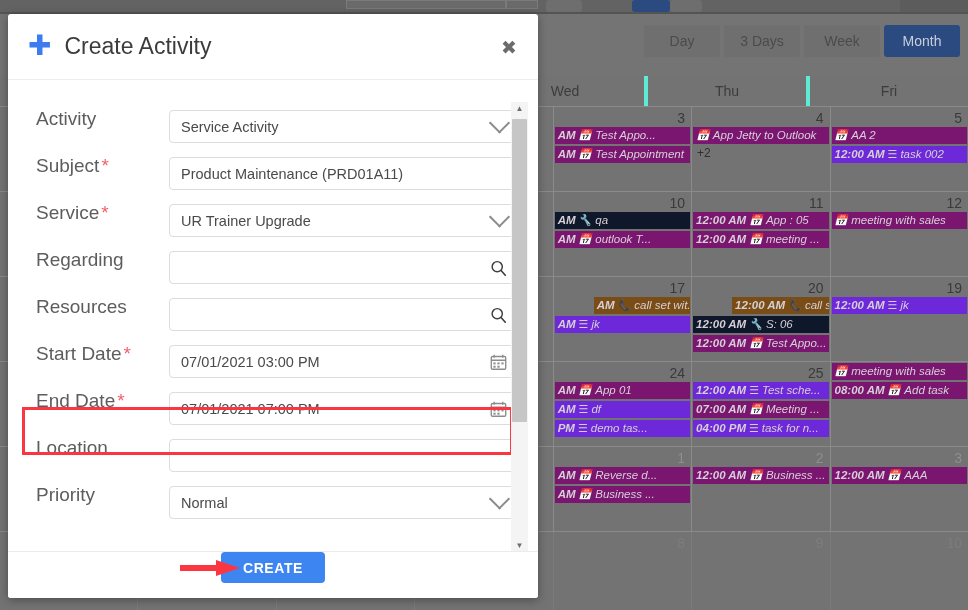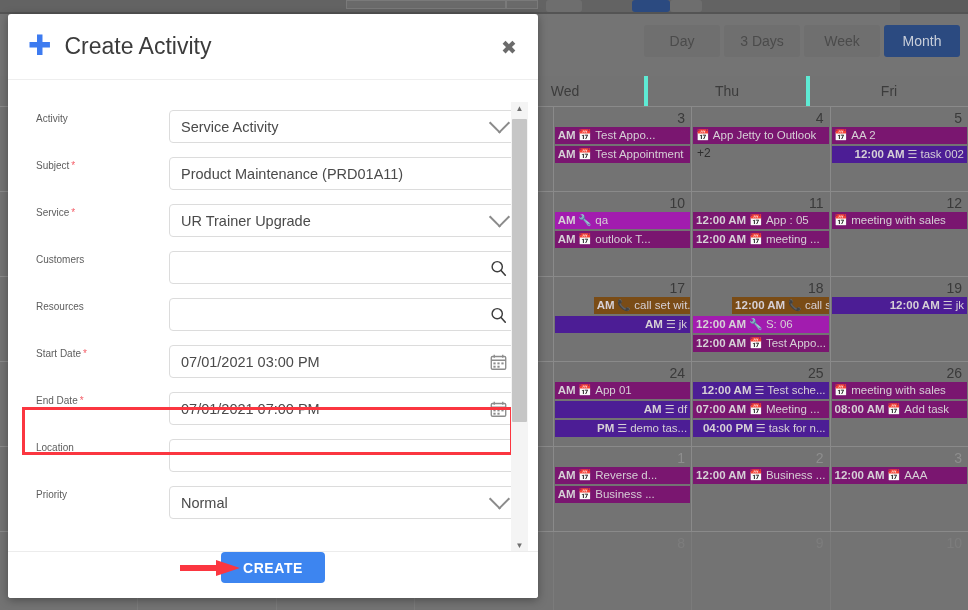--- a/index.html
+++ b/index.html
@@ -44,27 +44,27 @@
   .cal-cell {
     flex:1 1 0; border-right:1px solid #8a8a8a; box-sizing:border-box;
     position:relative; padding:1px 0 0 0; overflow:hidden;
   }
   .cal-cell:last-child { border-right:none; }
   .daynum { text-align:right; font-size:14px; color:#3a3a3a; padding:2px 6px 1px 0; line-height:16px; }
   .daynum.other { color:#8e8e8e; }
   .ev {
     margin:0 1px 2px 1px; height:17px; line-height:17px;
     font-size:11.5px; color:#d6d0d6; white-space:nowrap; overflow:hidden;
-    padding:0 3px; box-sizing:border-box; cursor:pointer;
+    padding:0 3px; box-sizing:border-box; cursor:pointer;font-style:italic;
   }
   .ev .t { font-weight:bold; margin-right:3px; }
   .ev .ic { margin-right:3px; font-size:11px; }
   .ev.purple { background:#7a1670; }
-  .ev.teal   { background:#4c1d95;text-align:right; }
-  .ev.maroon { background:#a21caf; }
+  .ev.teal   { background:#6d28d9; }
+  .ev.maroon { background:#0f172a; }
   .ev.brown  { background:#7a4c16;margin-left:40px; }
   .more { font-size:12px; color:#2f2f2f; padding-left:5px; line-height:15px; }
 
   
   .scrim { position:absolute; left:0; top:0; width:968px; height:610px; background:rgba(0,0,0,0.0); }
 
   
   .modal {
     position:absolute; left:8px; top:14px; width:530px; height:584px;
     background:#ffffff; border-radius:3px;
@@ -82,21 +82,21 @@
     font-size:19px; color:#6b6b6b; cursor:pointer; font-weight:bold; line-height:1;
   }
 
   .modal-body {
     position:absolute; left:0; top:67px; right:0; height:471px;
     overflow:hidden; background:#fff;
   }
   .form-scroll { position:absolute; left:0; top:0; width:510px; padding:14px 0 0 0; }
 
   .frow { display:flex; align-items:center; height:47px; padding-left:28px; box-sizing:border-box; }
-  .flabel { width:133px; font-size:10px; color:#5d5d5d; flex:none; }
+  .flabel { width:133px; font-size:19px; color:#5d5d5d; flex:none; }
   .flabel .req { color:#f4606a; margin-left:2px; }
   .fctl { position:relative; width:348px; height:33px; flex:none;margin-top:16px; }
   .fctl input {
     width:100%; height:33px; box-sizing:border-box;
     border:1px solid #dcdcdc; border-radius:4px;
     padding:0 32px 0 11px; font-size:14.5px; color:#4a4a4a;
     font-family:"Liberation Sans","DejaVu Sans",sans-serif; background:#fff; outline:none;
   }
   .fctl .adorn {
     position:absolute; right:10px; top:50%; transform:translateY(-50%);
@@ -238,21 +238,21 @@
             </div>
             <div class="cal-cell">
               <div class="daynum"></div>
             </div>
             <div class="cal-cell">
               <div class="daynum">17</div>
               <div class="ev brown"><span class="t">AM</span><span class="ic">📞</span><span>call set wit...</span></div>
               <div class="ev teal"><span class="t">AM</span><span class="ic">☰</span><span>jk</span></div>
             </div>
             <div class="cal-cell">
-              <div class="daynum">18</div>
+              <div class="daynum">20</div>
               <div class="ev brown"><span class="t">12:00 AM</span><span class="ic">📞</span><span>call set wit...</span></div>
               <div class="ev maroon"><span class="t">12:00 AM</span><span class="ic">🔧</span><span>S: 06</span></div>
               <div class="ev purple"><span class="t">12:00 AM</span><span class="ic">📅</span><span>Test Appo...</span></div>
             </div>
             <div class="cal-cell">
               <div class="daynum">19</div>
               <div class="ev teal"><span class="t">12:00 AM</span><span class="ic">☰</span><span>jk</span></div>
             </div>
           </div>
           <div class="cal-row">
@@ -274,21 +274,20 @@
               <div class="ev teal"><span class="t">AM</span><span class="ic">☰</span><span>df</span></div>
               <div class="ev teal"><span class="t">PM</span><span class="ic">☰</span><span>demo tas...</span></div>
             </div>
             <div class="cal-cell">
               <div class="daynum">25</div>
               <div class="ev teal"><span class="t">12:00 AM</span><span class="ic">☰</span><span>Test sche...</span></div>
               <div class="ev purple"><span class="t">07:00 AM</span><span class="ic">📅</span><span>Meeting ...</span></div>
               <div class="ev teal"><span class="t">04:00 PM</span><span class="ic">☰</span><span>task for n...</span></div>
             </div>
             <div class="cal-cell">
-              <div class="daynum">26</div>
               <div class="ev purple"><span class="ic">📅</span><span>meeting with sales</span></div>
               <div class="ev purple"><span class="t">08:00 AM</span><span class="ic">📅</span><span>Add task</span></div>
             </div>
           </div>
           <div class="cal-row">
             <div class="cal-cell">
               <div class="daynum other"></div>
             </div>
             <div class="cal-cell">
               <div class="daynum other"></div>
@@ -362,21 +361,21 @@
             <div class="flabel">Subject<span class="req">*</span></div>
             <div class="fctl"><input type="text" placeholder="" readonly="" value="Product Maintenance (PRD01A11)" style=""></div>
           </div>
           <div class="frow">
             <div class="flabel">Service<span class="req">*</span></div>
             <div class="fctl"><input type="text" placeholder="" readonly="" value="UR Trainer Upgrade" style=""><span class="adorn">
                 <span class="chev"></span>
               </span></div>
           </div>
           <div class="frow">
-            <div class="flabel">Customers</div>
+            <div class="flabel">Regarding</div>
             <div class="fctl"><input type="text" placeholder="" readonly="" style=""><span class="adorn clickable">
                 <svg width="17" height="17" viewBox="0 0 20 20">
                   <circle cx="8.5" cy="8.5" r="6" fill="none" stroke="#3d3d3d" stroke-width="1.7"></circle>
                   <line x1="13" y1="13" x2="18" y2="18.5" stroke="#3d3d3d" stroke-width="1.9" stroke-linecap="round"></line>
                 </svg>
               </span></div>
           </div>
           <div class="frow">
             <div class="flabel">Resources</div>
             <div class="fctl"><input type="text" placeholder="" readonly="" style=""><span class="adorn clickable">

